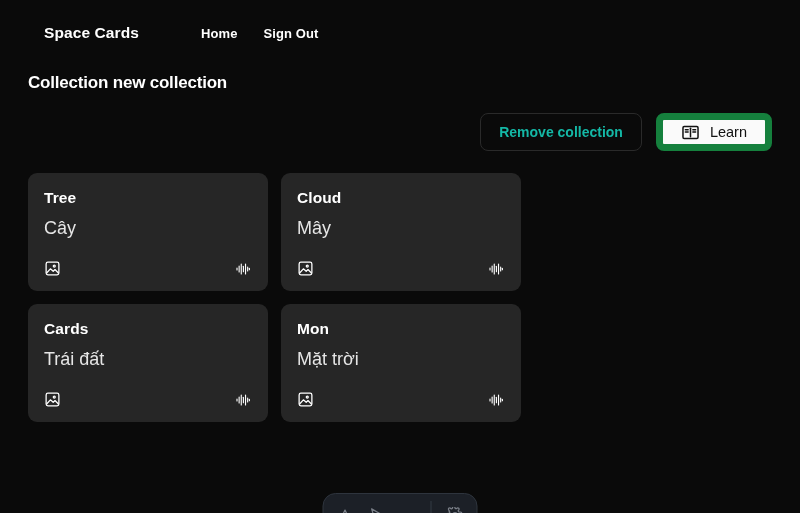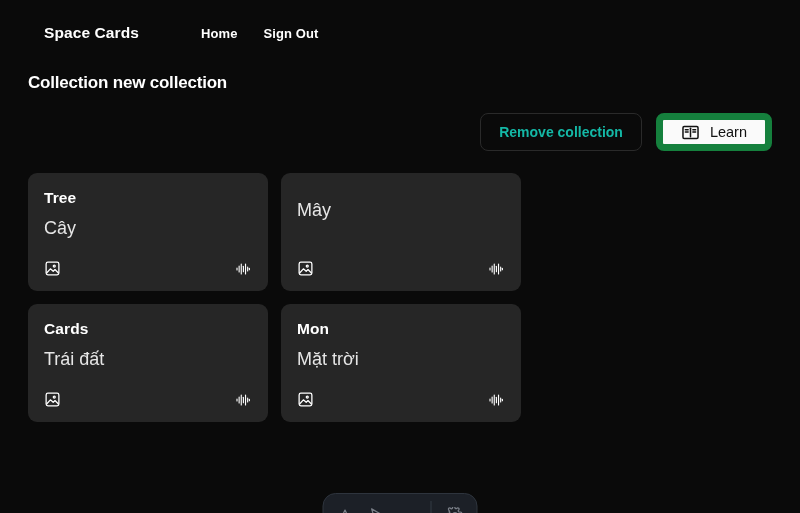--- a/index.html
+++ b/index.html
@@ -212,20 +212,21 @@
           <line x1="12.6" y1="8" x2="12.6" y2="16"></line>
           <line x1="15.8" y1="4.5" x2="15.8" y2="19.5"></line>
           <line x1="19" y1="9" x2="19" y2="15"></line>
           <line x1="21.6" y1="10.8" x2="21.6" y2="13.2"></line>
         </svg>
       </span>
     </div>
   </div>
 
   <div class="card">
+    <div class="card-title">Cloud</div>
     <div class="card-subtitle">Mây</div>
     <div class="card-icons">
       <span class="icon-btn">
         <svg width="17" height="17" viewBox="0 0 24 24" fill="none" stroke="#ffffff" stroke-width="1.8" stroke-linecap="round" stroke-linejoin="round">
           <rect x="3" y="3" width="18" height="18" rx="2.5"></rect>
           <circle cx="14.5" cy="8.5" r="1.4"></circle>
           <path d="M4 18l5-5.5 4 3.5 2.5-2.5L20 18"></path>
         </svg>
       </span>
       <span class="icon-btn">

